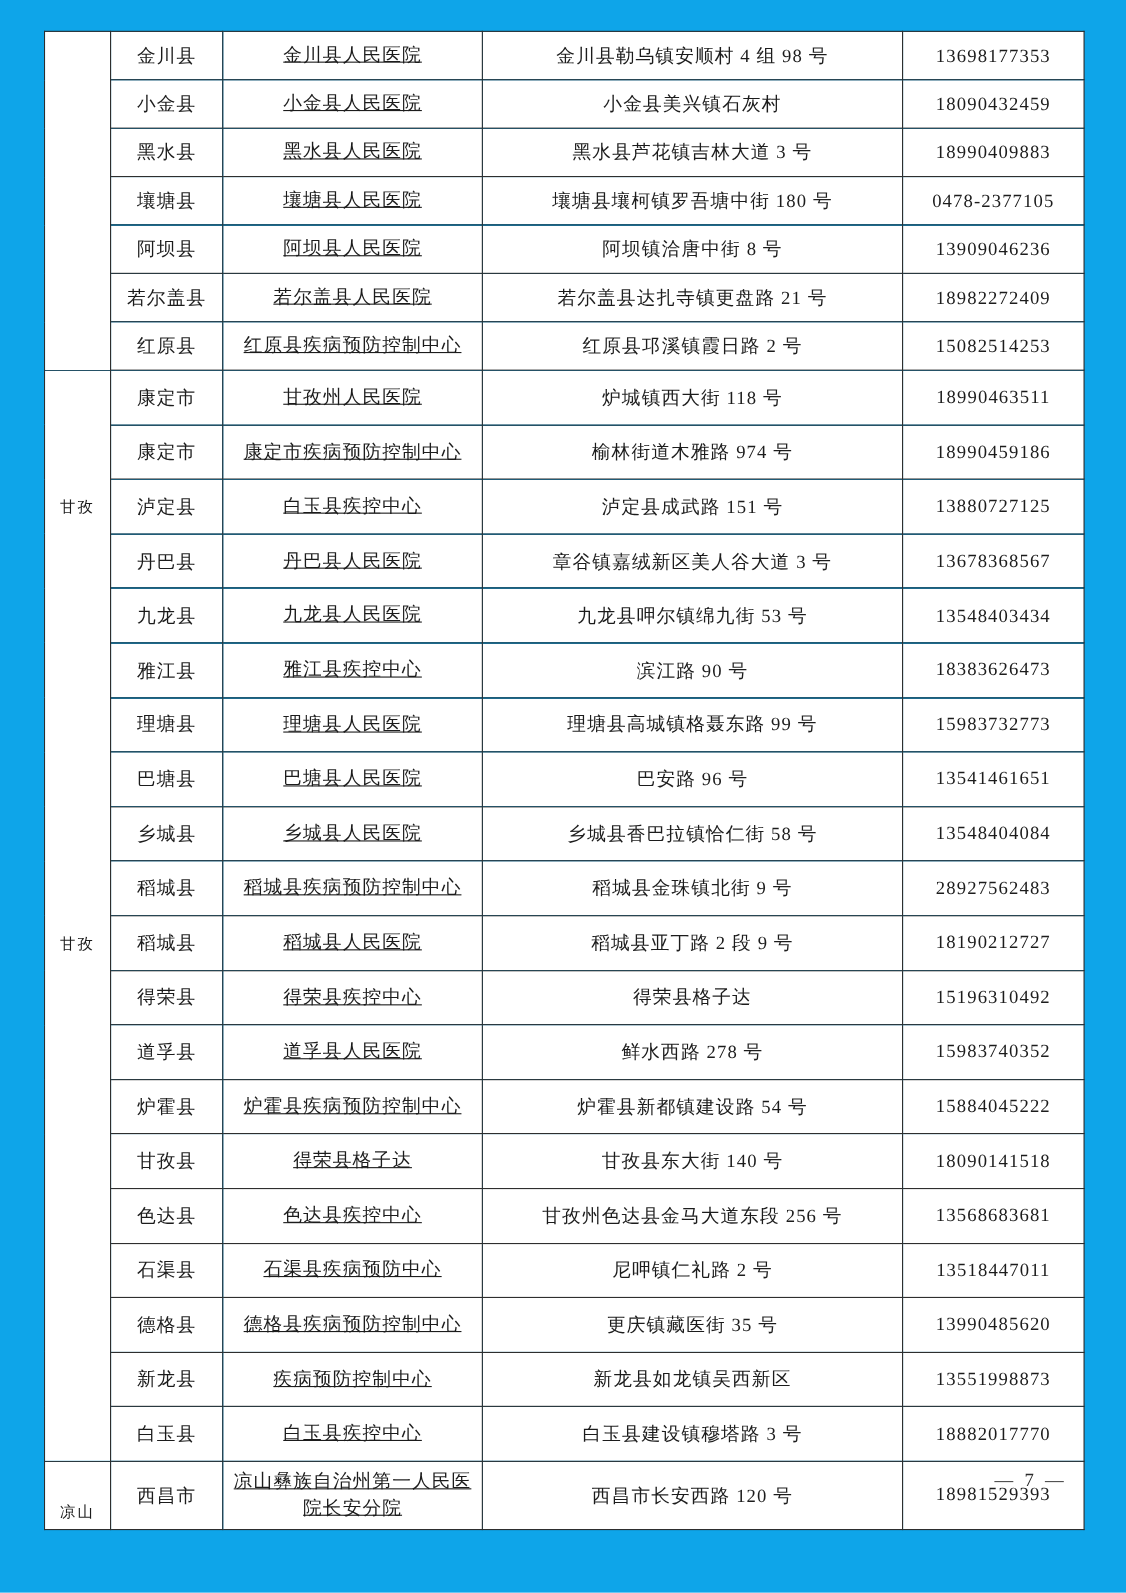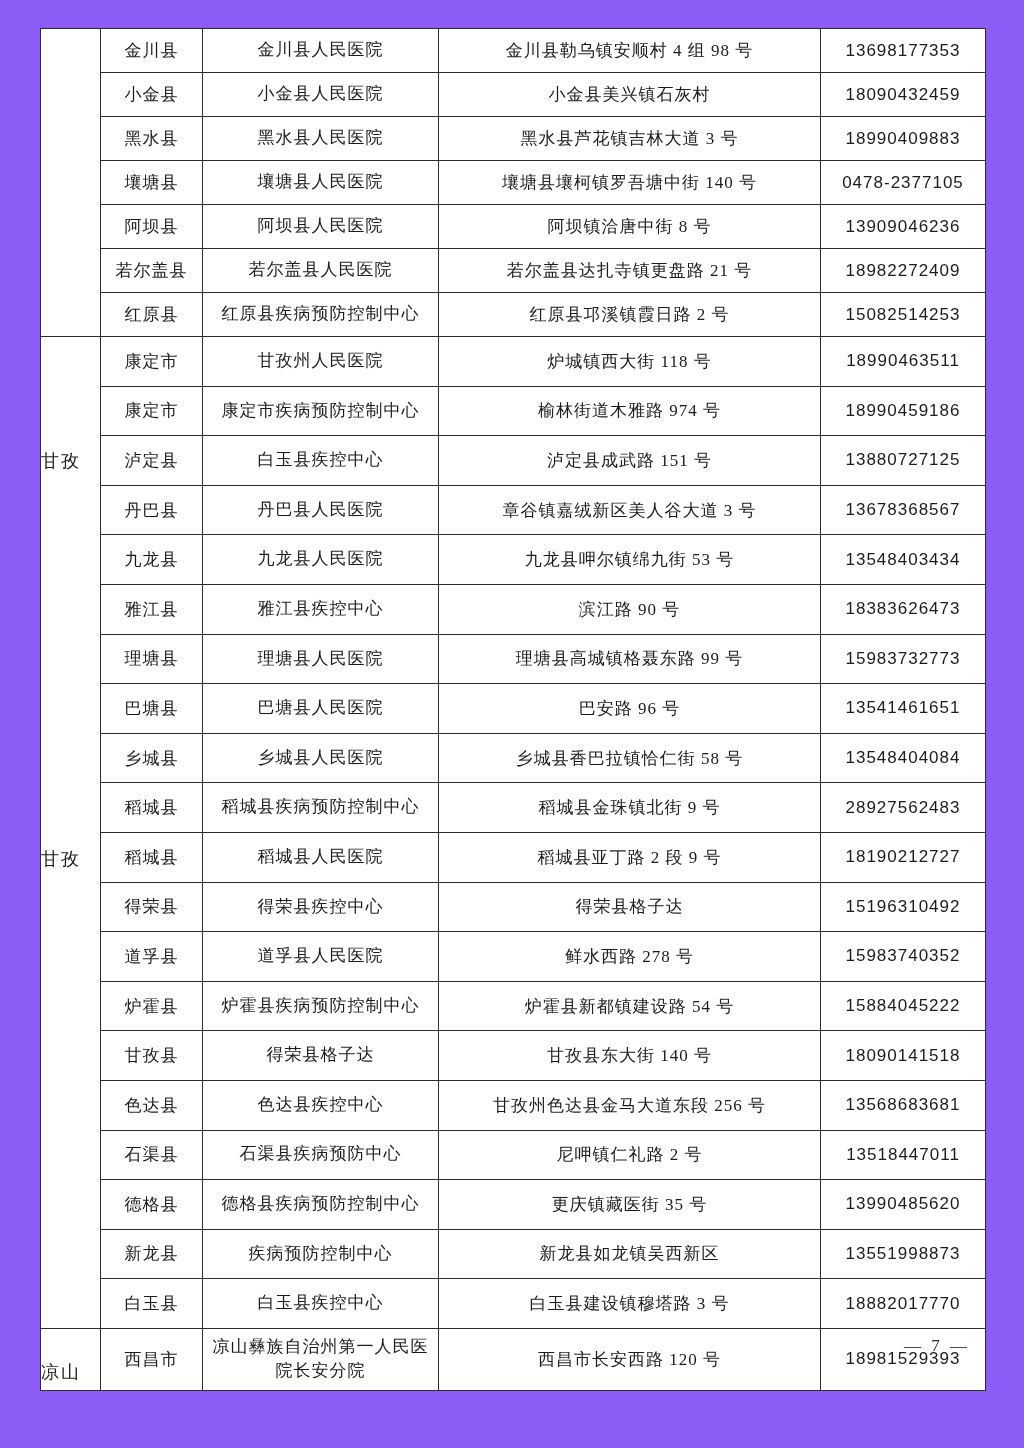--- a/index.html
+++ b/index.html
@@ -1,20 +1,20 @@
 <!DOCTYPE html>
 <html><head>
 <meta charset="utf-8">
 <style>
   html, body { margin: 0; padding: 0; background: #ffffff; }
   .page {
     position: relative;
     width: 1024px;
     height: 1448px;
-    background: #8b5cf6;
+    background: #0ea5e9;
     font-family: "Liberation Serif", "DejaVu Serif", serif;
     color: #1c1c1c;
     overflow: hidden;
   }
   table.contact-table {
     position: absolute;
     left: 40px;
     top: 28px;
     width: 945px;
     border-collapse: collapse;
@@ -34,31 +34,31 @@
   tr.s1 td { height: 44.6px; }
   tr.s2 td { height: 57px; }
   td.region-cell {
     position: relative;
     padding: 0;
   }
   .region-label {
     position: absolute;
     left: 0;
     right: 0;
-    text-align: left;
-    font-size: 18px;
+    text-align: center;
+    font-size: 14px;
     letter-spacing: 2px;
   }
   td.county-cell { font-size: 17px; }
-  td.institution-cell { font-size: 17px; line-height: 1.45; padding: 2px 10px; }
+  td.institution-cell { font-size: 17px; line-height: 1.45; padding: 2px 10px; text-decoration: underline; }
   td.address-cell { font-size: 17px; }
   td.phone-cell {
     font-size: 17.5px;
     letter-spacing: 1.5px;
-    font-family: Liberation Sans, sans-serif;
+    font-family: Liberation Serif, serif;
   }
   .page-number {
     position: absolute;
     right: 54px;
     bottom: 92px;
     font-size: 17px;
     letter-spacing: 3px;
     color: #2b2b2b;
   }
 </style>
@@ -90,21 +90,21 @@
         </tr>
         <tr class="s0">
           <td class="county-cell">黑水县</td>
           <td class="institution-cell">黑水县人民医院</td>
           <td class="address-cell">黑水县芦花镇吉林大道 3 号</td>
           <td class="phone-cell">18990409883</td>
         </tr>
         <tr class="s0">
           <td class="county-cell">壤塘县</td>
           <td class="institution-cell">壤塘县人民医院</td>
-          <td class="address-cell">壤塘县壤柯镇罗吾塘中街 140 号</td>
+          <td class="address-cell">壤塘县壤柯镇罗吾塘中街 180 号</td>
           <td class="phone-cell">0478-2377105</td>
         </tr>
         <tr class="s0">
           <td class="county-cell">阿坝县</td>
           <td class="institution-cell">阿坝县人民医院</td>
           <td class="address-cell">阿坝镇洽唐中街 8 号</td>
           <td class="phone-cell">13909046236</td>
         </tr>
         <tr class="s0">
           <td class="county-cell">若尔盖县</td>

